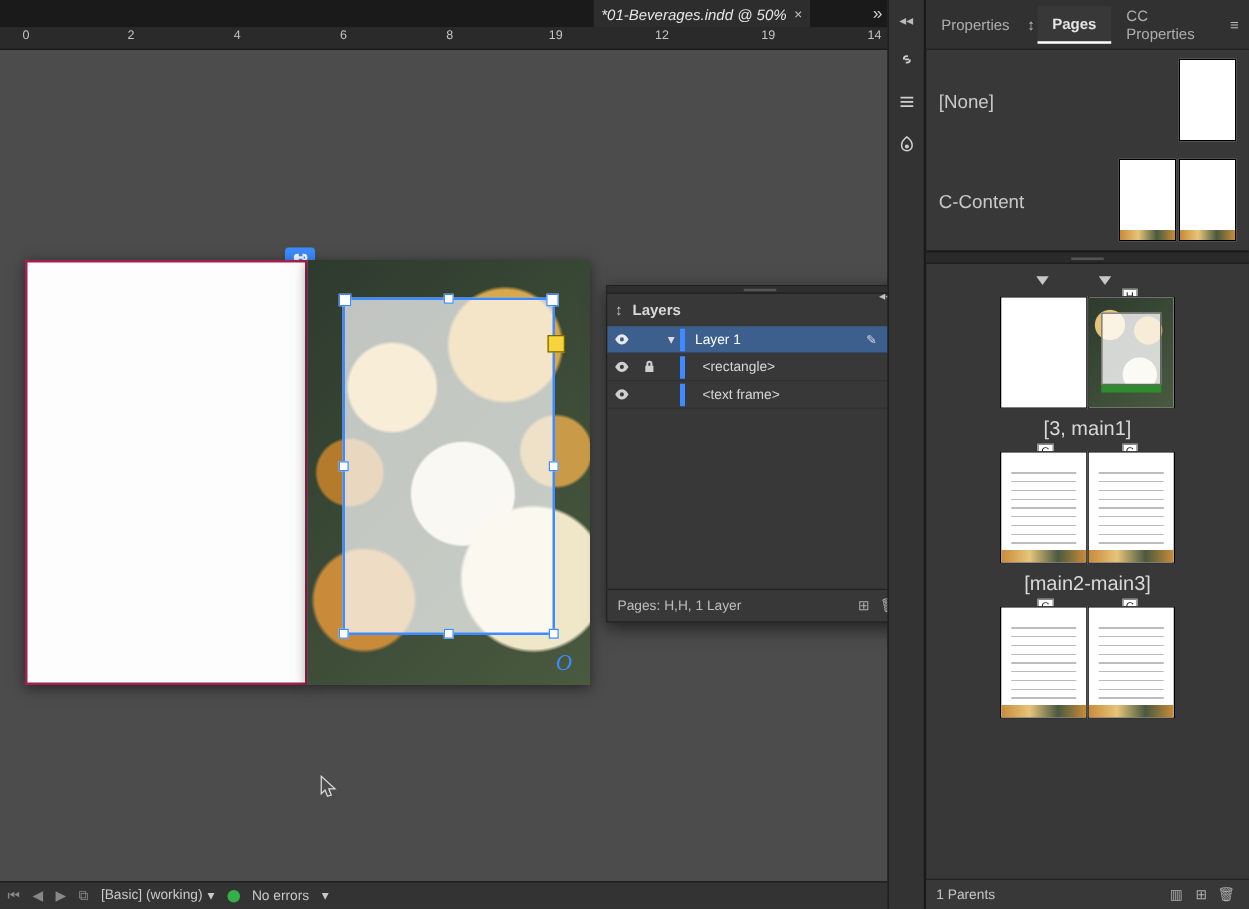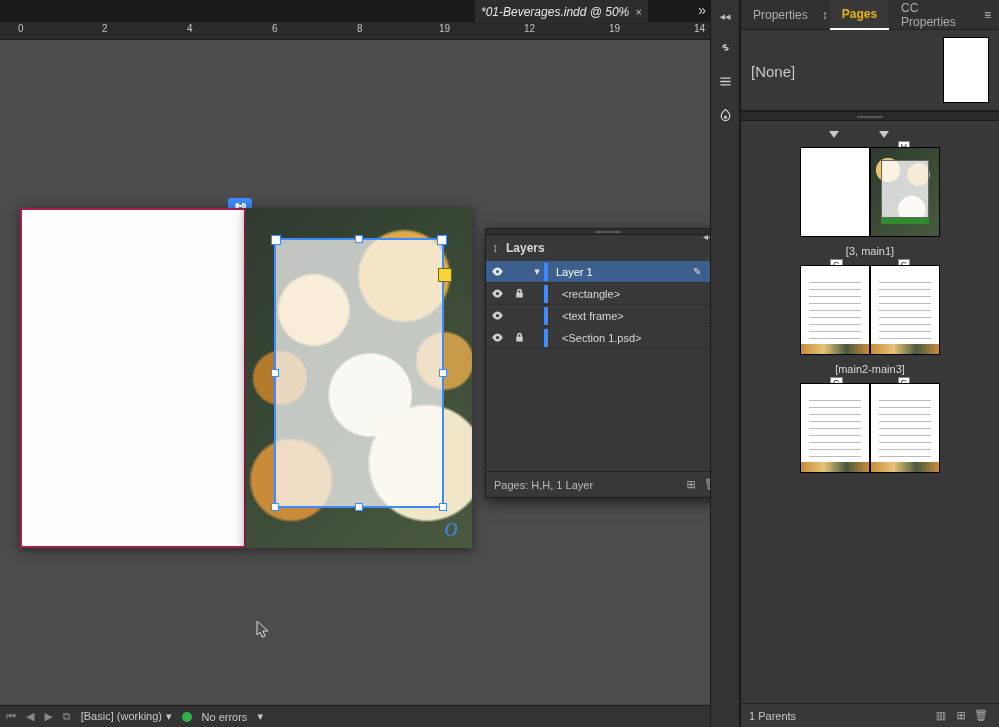--- a/index.html
+++ b/index.html
@@ -165,27 +165,27 @@
   .dock .ico{ width:20px; height:20px; display:flex;align-items:center;justify-content:center; cursor:pointer;}
   .dock .ico svg{ width:17px; height:17px; stroke:#cfcfcf; fill:none;}
 
   
   .right-panel {
     position:absolute; left:740px; top:0; width:259px; height:727px;
     background:#383838; border-left:1px solid #1a1a1a;
     display:flex; flex-direction:column;
   }
   .rp-tabs{
-    height:30px; display:flex; align-items:center; border-bottom:1px solid #222;
+    height:40px; display:flex; align-items:center; border-bottom:1px solid #222;
     background:#313131;
   }
   .rp-tabs .tab{
     padding:0 12px; height:30px; display:flex; align-items:center; font-size:12px; color:#aeaeae; cursor:pointer;
   }
-  .rp-tabs .tab.active{ background:#383838; color:#eab308; border-bottom:2px solid #fff; font-weight:600;}
+  .rp-tabs .tab.active{ background:#383838; color:#e5e5e5; border-bottom:2px solid #fff; font-weight:600;}
   .rp-tabs .menu{ margin-left:auto; padding:0 8px; color:#bdbdbd; cursor:pointer;}
 
   .parents{
     overflow:auto; border-bottom:1px solid #222;
   }
   .parent-row{
     display:flex; align-items:center; padding:6px 10px; gap:8px; min-height:80px;
   }
   .parent-row .plabel{ width:82px; font-size:15px; color:#c9c9c9; padding-top:2px;}
   .parent-row .plabel.badge{
@@ -255,21 +255,21 @@
   }
   .spread-thumb .mtag{
     position:absolute; top:-6px; font-size:9px; color:#222; background:#fff; padding:0 2px; border:1px solid #888;
   }
   .spread-thumb .mtag.l{ left:30px; }
   .spread-thumb .mtag.r{ right:30px; }
   .arrow-down{
     width:0;height:0;border-left:5px solid transparent;border-right:5px solid transparent;border-top:7px solid #c8c8c8;
     position:absolute;
   }
-  .sp-label{ font-size:11px; color:#d8d8d8; }
+  .sp-label{ font-size:16px; color:#d8d8d8; }
 
   .rp-footer{
     height:24px; border-top:1px solid #222; display:flex; align-items:center;
     padding:0 8px; font-size:11px; color:#c6c6c6; background:#383838;
   }
   .rp-footer .spacer{flex:1;}
   .rp-footer .ibtn{ width:20px; text-align:center; color:#aeaeae; cursor:pointer;}
 
   .hdiv{ height:10px; background:#2a2a2a; border-top:1px solid #1a1a1a; border-bottom:1px solid #1a1a1a; position:relative;}
   .hdiv::after{ content:""; position:absolute; left:50%; top:4px; width:26px; height:2px; background:#555; transform:translateX(-50%);}
@@ -391,36 +391,20 @@
             <path d="M8 3C4 3 1.5 8 1.5 8S4 13 8 13s6.5-5 6.5-5S12 3 8 3zm0 7a2 2 0 110-4 2 2 0 010 4z" fill="#cfcfcf"></path>
           </svg>
       </div>
       <div class="cell lock"></div>
       <div class="arrow">▸</div>
       <div class="color-chip"></div>
       <div class="row-label">&lt;text frame&gt;</div>
       <div class="row-sq filled"></div>
     </div>
 
-    <div class="layer-row child">
-      <div class="cell vis">
-        <svg viewBox="0 0 16 16">
-            <path d="M8 3C4 3 1.5 8 1.5 8S4 13 8 13s6.5-5 6.5-5S12 3 8 3zm0 7a2 2 0 110-4 2 2 0 010 4z" fill="#cfcfcf"></path>
-          </svg>
-      </div>
-      <div class="cell lock">
-        <svg viewBox="0 0 16 16">
-            <path d="M5 7V5a3 3 0 016 0v2h1v6H4V7h1zm2 0h2V5a1 1 0 00-2 0v2z" fill="#cfcfcf"></path>
-          </svg>
-      </div>
-      <div class="arrow">▸</div>
-      <div class="color-chip"></div>
-      <div class="row-label">&lt;Section 1.psd&gt;</div>
-      <div class="row-sq"></div>
-    </div>
 
   </div>
 
   <div class="layers-footer">
     <span>Pages: H,H, 1 Layer</span>
     <span class="spacer"></span>
     <span class="ibtn">⊞</span>
     <span class="ibtn">🗑</span>
   </div>
 </div>
@@ -453,20 +437,27 @@
     <div class="tab">CC Properties</div>
     <div class="menu">≡</div>
   </div>
 
   <div class="parents">
     <div class="parent-row">
       <span class="plabel">[None]</span>
       <div class="thumbs">
           <div class="thumb none"></div>
         </div>
+    </div>
+    <div class="parent-row">
+      <span class="plabel">C-Content</span>
+      <div class="thumbs">
+        <div class="thumb florstrip"></div>
+        <div class="thumb florstrip"></div>
+      </div>
     </div>
   </div>
 
   <div class="hdiv"></div>
 
   <div class="doc-pages">
     <div style="position:relative; width:150px; height:8px">
       <div class="arrow-down" style="left:34px"></div>
       <div class="arrow-down" style="left:84px"></div>
     </div>

